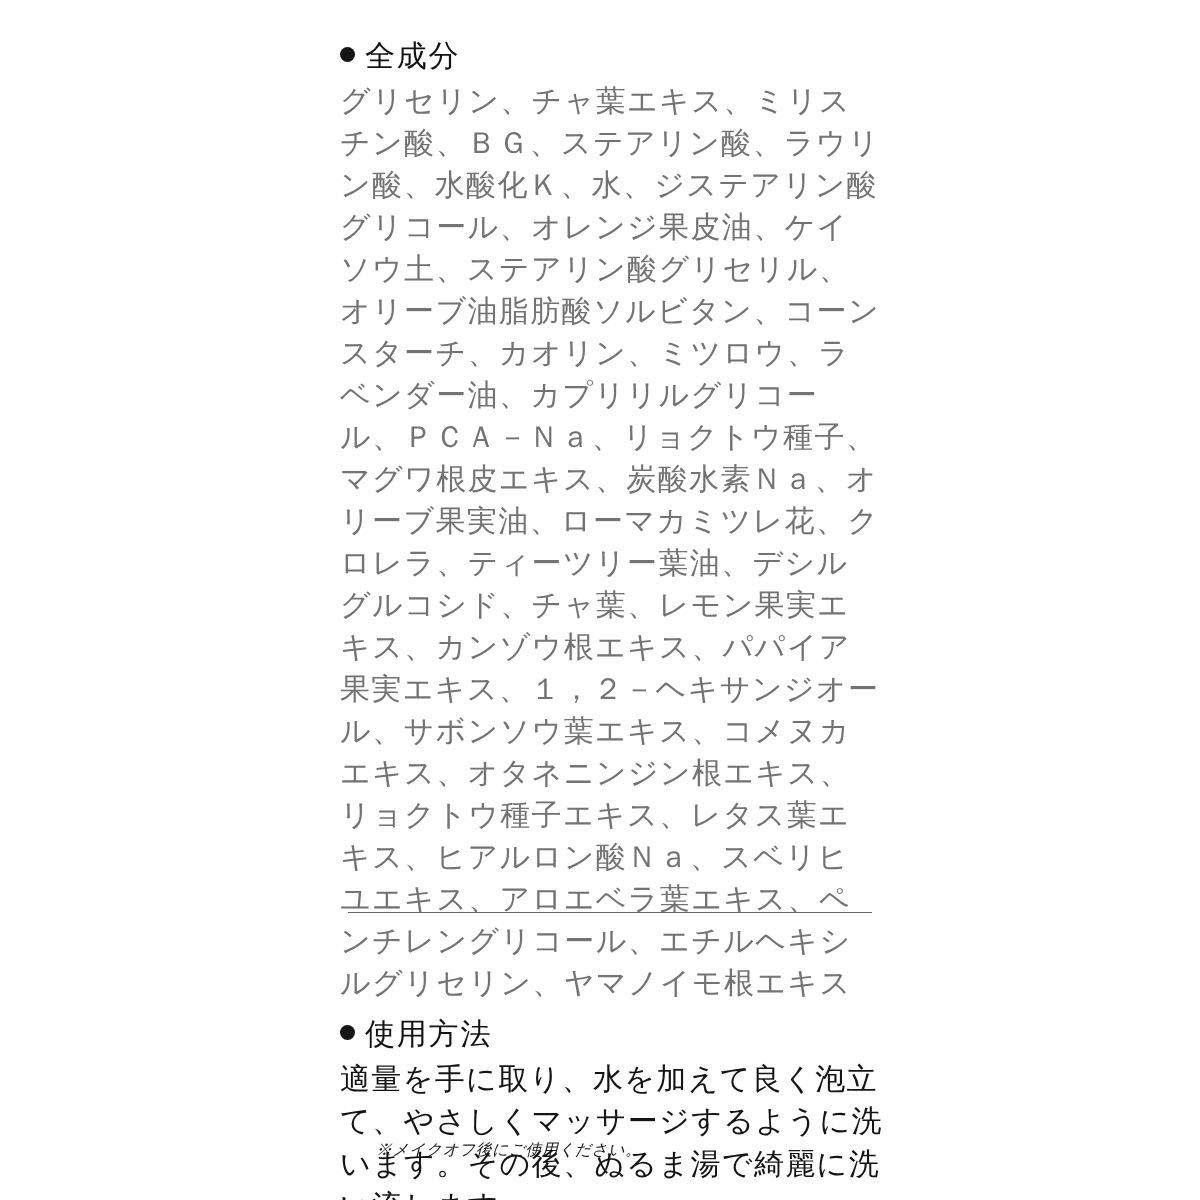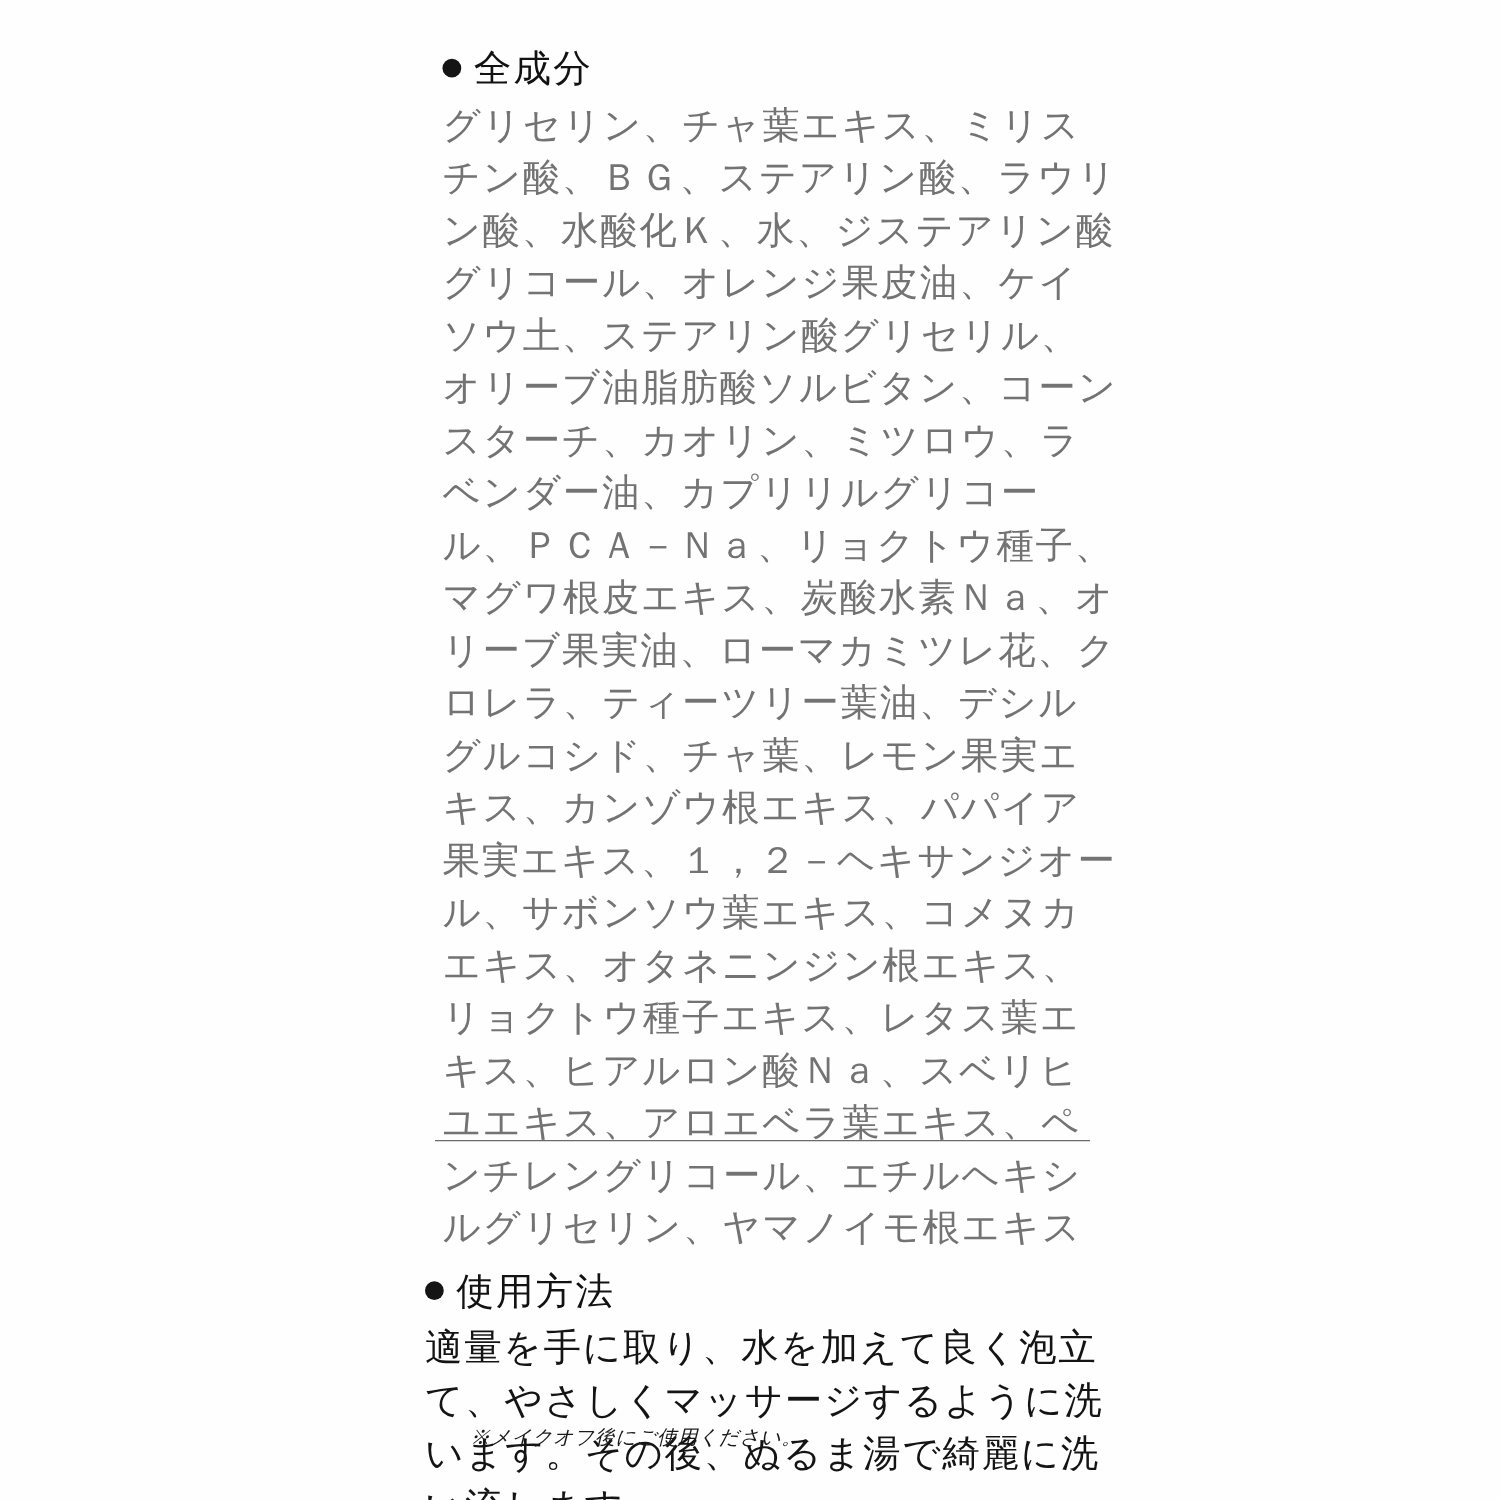--- a/index.html
+++ b/index.html
@@ -16,21 +16,21 @@
   }
   .page {
     position: relative;
     width: 1200px;
     height: 1200px;
     background: #fefefe;
     box-sizing: border-box;
   }
   .content {
     position: absolute;
-    left: 354px;
+    left: 340px;
     top: 34px;
     width: 540px;
   }
   .section-heading {
     display: flex;
     align-items: flex-start;
     font-size: 30px;
     line-height: 1.45;
     letter-spacing: 0.06em;
     color: #121212;

